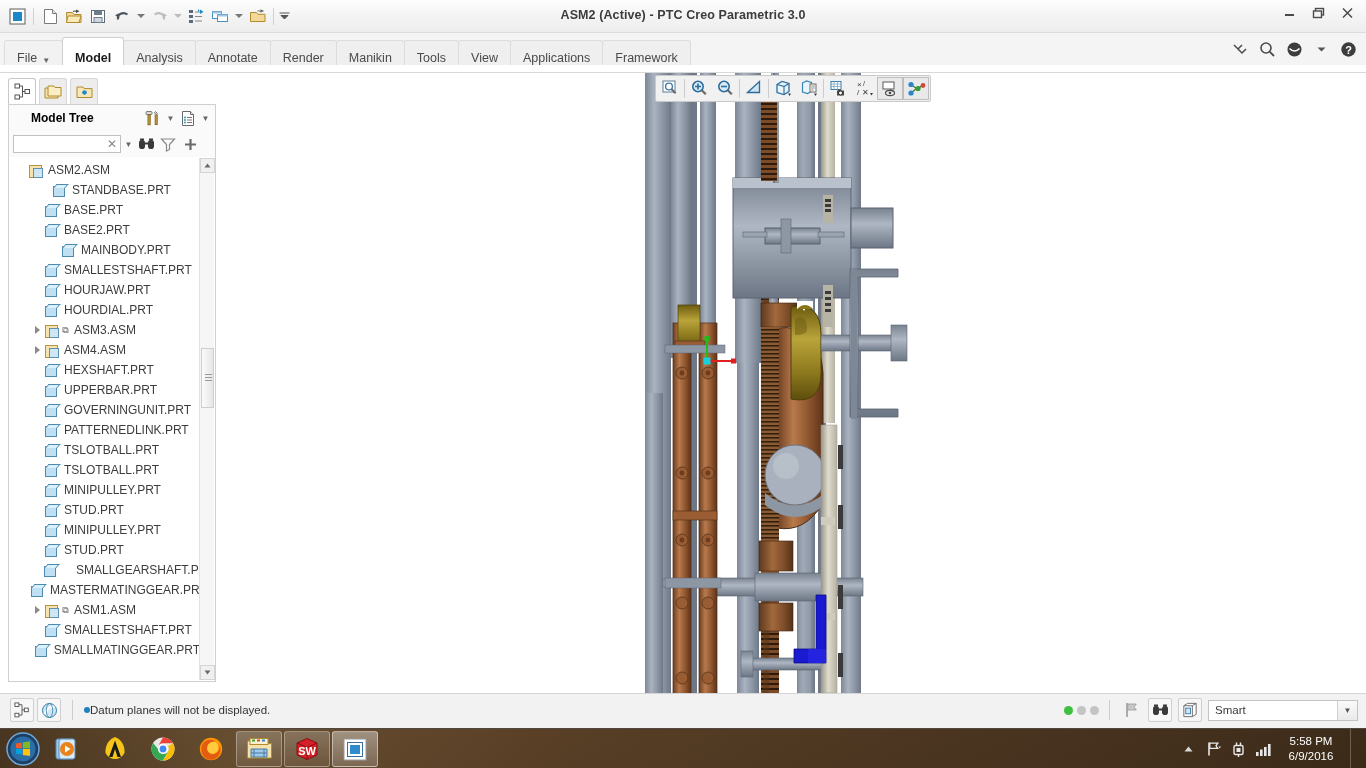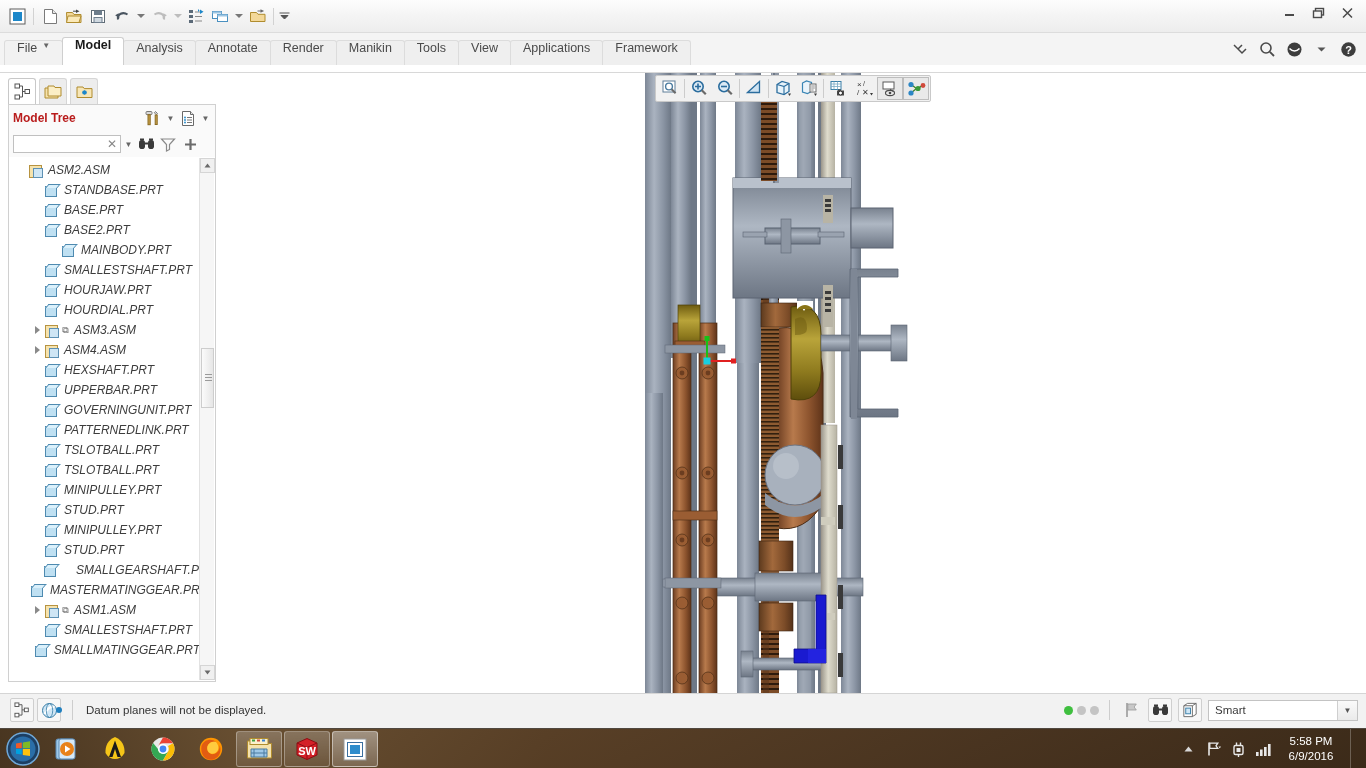--- a/index.html
+++ b/index.html
@@ -35,21 +35,21 @@
   .wincontrols { position: absolute; right: 4px; top: 2px; display: flex; gap: 0px; }
   .wc { width: 29px; height: 22px; display: flex; align-items: center; justify-content: center; }
 
   
   .ribbon {
     position: absolute; left: 0; top: 33px; width: 1366px; height: 32px;
     background: #f4f4f4;
   }
   .tabs { position: absolute; left: 4px; top: 4px; display: flex; align-items: flex-end; height: 28px; }
   .tab {
-    height: 25px; padding: 0 12px; display: flex; align-items: flex-start;
+    height: 25px; padding: 0 12px; display: flex; align-items: flex-end;
     font-size: 12.5px; color: #4a4a4a;
     background: #efefef;
     border: 1px solid #dcdcdc; border-bottom: none;
     border-radius: 3px 3px 0 0;
     margin-right: -1px; cursor: default;
   }
   .tab.file { background: #f2f2f2; }
   .tab.active {
     background: #ffffff; color: #1b1b1b; font-weight: bold;
     height: 28px; border-color: #cfcfcf; z-index: 3; position: relative;
@@ -74,21 +74,21 @@
   .nav-tab.active { background: #ffffff; border-color: #c8c8c8; }
 
   .navigator {
     position: absolute; left: 8px; top: 104px; width: 208px; height: 578px;
     background: #ffffff; border: 1px solid #d0d0d0;
   }
   .mt-header {
     height: 26px; display: flex; align-items: center; padding: 0 4px;
     background: #fafafa;
   }
-  .mt-title { font-size: 12px; color: #b91c1c; font-weight: bold; margin-left: 0; }
+  .mt-title { font-size: 12px; color: #000000; font-weight: bold; margin-left: 18px; }
   .mt-header-tools { margin-left: auto; display: flex; align-items: center; gap: 2px; }
   .mt-ic { width: 20px; height: 20px; display: flex; align-items: center; justify-content: center; }
   .mt-caret { width: 11px; height: 20px; display: flex; align-items: center; justify-content: center; color: #666; font-size: 8px; }
 
   .mt-searchrow { height: 26px; display: flex; align-items: center; padding: 0 4px; gap: 2px; background: #fafafa; }
   .mt-search {
     position: relative; width: 108px; height: 18px;
     border: 1px solid #c0c0c0; background: #fff; display: flex; align-items: center;
   }
   .mt-search input {
@@ -100,21 +100,21 @@
   .tree {
     position: absolute; left: 1px; top: 53px; width: 190px; height: 522px;
     overflow: hidden; padding-top: 2px;
   }
   .tnode {
     display: flex; align-items: center; height: 20px; padding-left: 4px;
     font-size: 12px; color: #3d3d3d; white-space: nowrap; cursor: default;
   }
   .t-exp { width: 14px; display: flex; align-items: center; justify-content: center; }
   .t-arrow { width: 0; height: 0; border-left: 5px solid #8a8a8a; border-top: 4px solid transparent; border-bottom: 4px solid transparent; }
-  .t-label { margin-left: 4px; font-style: italic; }
+  .t-label { margin-left: 4px; }
   .t-ico { width: 16px; height: 14px; position: relative; flex: 0 0 16px; }
 
   
   .ico-part::before {
     content: ""; position: absolute; left: 1px; top: 3px; width: 10px; height: 9px;
     background: #bfe0f2; border: 1px solid #4e8ab0;
   }
   .ico-part::after {
     content: ""; position: absolute; left: 3px; top: 1px; width: 10px; height: 3px;
     background: #daf0fb; border: 1px solid #4e8ab0; border-bottom: none;
@@ -172,21 +172,21 @@
   .statusbar {
     position: absolute; left: 0; top: 693px; width: 1366px; height: 35px;
     background: #f2f2f2; border-top: 1px solid #d5d5d5;
   }
   .sb-left { position: absolute; left: 10px; top: 4px; display: flex; align-items: center; gap: 3px; }
   .sb-btn {
     width: 24px; height: 24px; border: 1px solid #cfcfcf; background: #f7f7f7;
     display: flex; align-items: center; justify-content: center; border-radius: 2px;
   }
   .sb-divider { width: 1px; height: 20px; background: #cdcdcd; margin-left: 8px; }
-  .sb-msg { position: absolute; left: 56px; top: 10px; font-size: 11.5px; color: #333; display: flex; align-items: center; gap: 24px; }
+  .sb-msg { position: absolute; left: 84px; top: 10px; font-size: 11.5px; color: #333; display: flex; align-items: center; gap: 0; }
   .sb-bullet { width: 6px; height: 6px; border-radius: 50%; background: #1f7fbf; display: inline-block; }
 
   .sb-right { position: absolute; right: 8px; top: 4px; display: flex; align-items: center; gap: 6px; }
   .dots { display: flex; align-items: center; gap: 4px; }
   .dot { width: 9px; height: 9px; border-radius: 50%; }
   .sb-select {
     width: 150px; height: 21px; border: 1px solid #c3c3c3; background: #fff;
     display: flex; align-items: center; padding-left: 6px; font-size: 11.5px; color: #3a3a3a;
     position: relative;
   }
@@ -315,20 +315,21 @@
           </svg>
       </div>
       <div class="qat-sep"></div>
       <div class="qat-caret">
         <svg width="11" height="8" viewBox="0 0 11 8">
             <path d="M0.5 1h10M2 3.5h7l-3.5 3.5z" fill="#555" stroke="#555" stroke-width="1"></path>
           </svg>
       </div>
     </div>
 
+    <div class="window-title">ASM2 (Active) - PTC Creo Parametric 3.0</div>
 
     <div class="wincontrols">
       <div class="wc">
         <svg width="12" height="10" viewBox="0 0 12 10">
             <rect x="1" y="6" width="9" height="2" fill="#4a4a4a"></rect>
           </svg>
       </div>
       <div class="wc">
         <svg width="13" height="12" viewBox="0 0 13 12">
             <rect x="3.5" y="1.5" width="8" height="6.5" fill="none" stroke="#4a4a4a" stroke-width="1.4"></rect>
@@ -488,21 +489,21 @@
           </svg>
       </div>
     </div>
 
     <div class="tree" id="tree-list">
         <div class="tnode" style="padding-left: 4px;">
           <span class="t-exp"></span>
           <span class="t-ico ico-asm"></span>
           <span class="t-label">ASM2.ASM</span>
         </div>
-        <div class="tnode" style="padding-left: 20px;">
+        <div class="tnode" style="padding-left: 28px;">
           <span class="t-exp"></span>
           <span class="t-ico ico-part"></span>
           <span class="t-label">STANDBASE.PRT</span>
         </div>
         <div class="tnode" style="padding-left: 20px;">
           <span class="t-exp"></span>
           <span class="t-ico ico-part"></span>
           <span class="t-label">BASE.PRT</span>
         </div>
         <div class="tnode" style="padding-left: 20px;">

